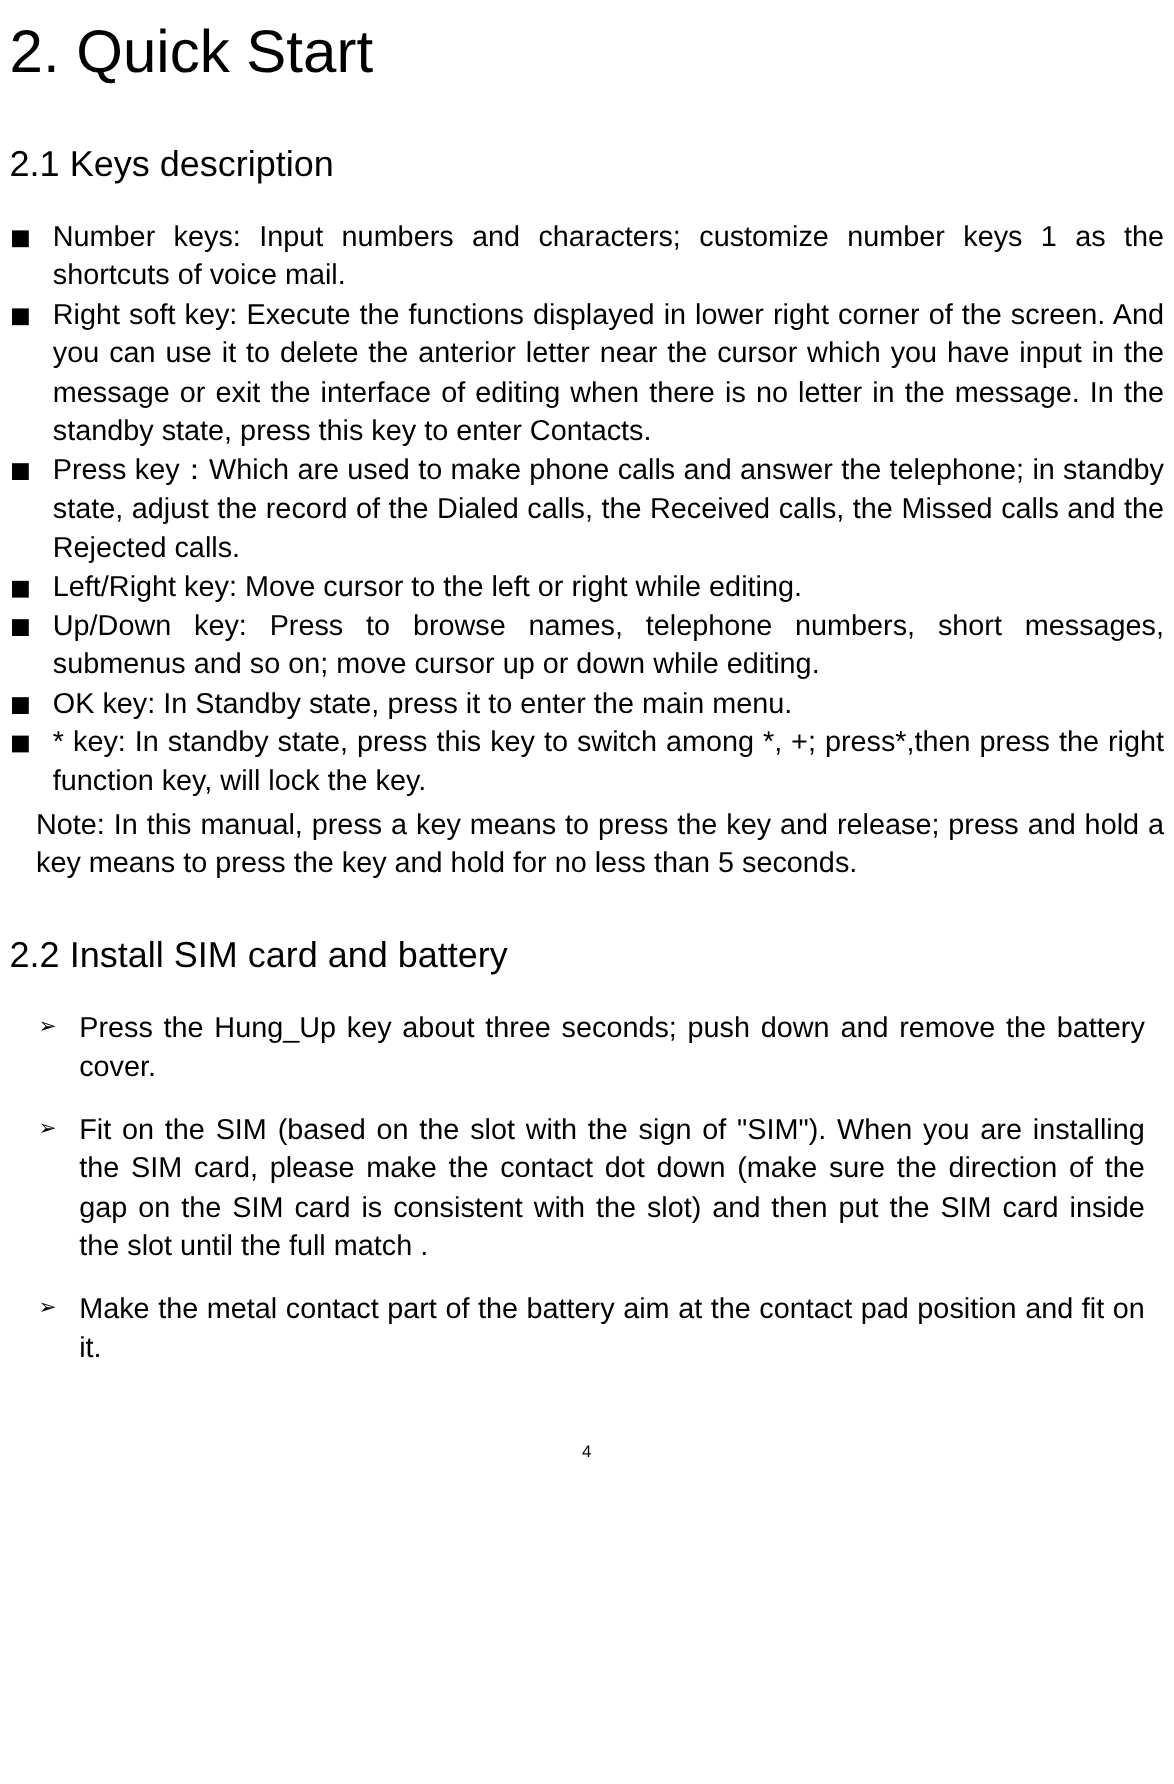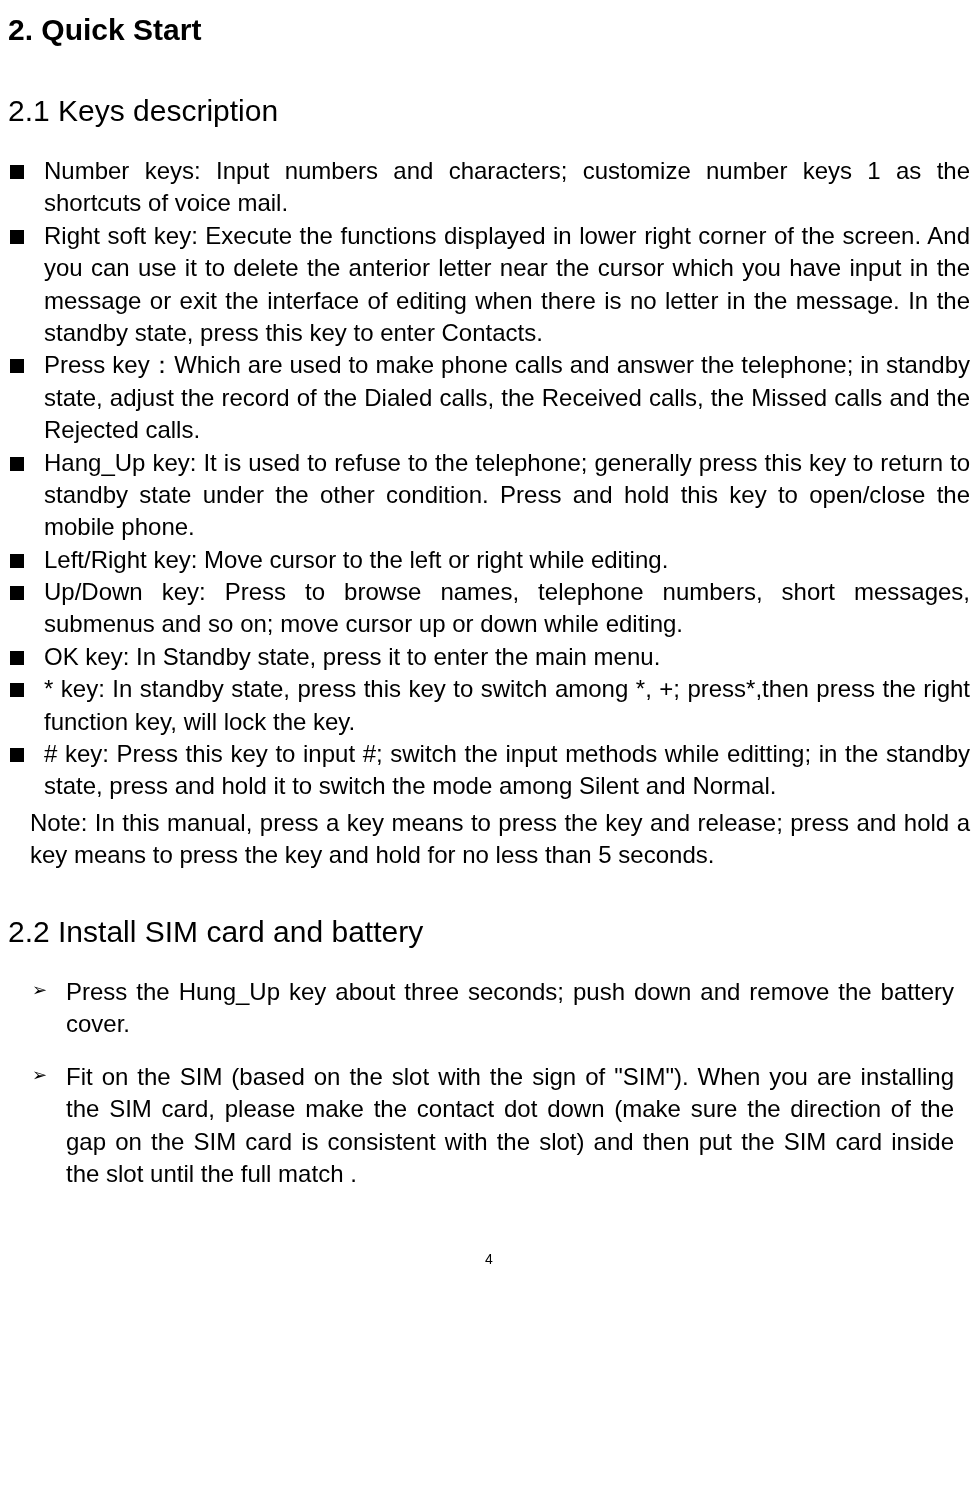--- a/index.html
+++ b/index.html
@@ -6,22 +6,22 @@
       font-family: Arial, "Helvetica Neue", Helvetica, sans-serif;
       width: 978px;
       margin: 0;
       padding: 0 8px;
       box-sizing: border-box;
       color: #000;
       font-size: 24px;
       line-height: 1.35;
     }
     .h1 {
-      font-size: 30px;
-      font-weight: bold;
+      font-size: 50px;
+      font-weight: normal;
       margin: 10px 0 30px;
     }
     .h2 {
       font-size: 30px;
       font-weight: normal;
       margin: 40px 0 24px;
     }
     .list-sq { margin: 0; padding: 0; list-style: none; }
     .list-sq li {
       position: relative;
@@ -69,30 +69,29 @@
 <body>
 
 <div class="h1">2. Quick Start</div>
 
 <div class="h2">2.1 Keys description</div>
 
 <ul class="list-sq">
   <li><span class="bold">Number keys:</span><span> Input numbers and characters; customize number keys 1 as the shortcuts of voice mail.</span></li>
   <li><span class="bold">Right soft key:</span><span> Execute the functions displayed in lower right corner of the screen. And you can use it to delete the anterior letter near the cursor which you have input in the message or exit the interface of editing when there is no letter in the message. In the standby state, press this key to enter Contacts.</span></li>
   <li><span class="bold">Press key：</span><span>Which are used to make phone calls and answer the telephone; in standby state, adjust the record of the Dialed calls, the Received calls, the Missed calls and the Rejected calls.</span></li>
-  <li><span class="bold">Hang_Up key:</span><span> It is used to refuse to the telephone; generally press this key to return to standby state under the other condition. Press and hold this key to open/close the mobile phone.</span></li>
   <li><span class="bold">Left/Right key:</span><span> Move cursor to the left or right while editing.</span></li>
   <li><span class="bold">Up/Down key:</span><span> Press to browse names, telephone numbers, short messages, submenus and so on; move cursor up or down while editing.</span></li>
   <li><span class="bold">OK key:</span><span> In Standby state, press it to enter the main menu.</span></li>
   <li><span class="bold">* key:</span><span> In standby state, press this key to switch among *, +; press*,then press the right function key, will lock the key.</span></li>
-  <li><span class="bold"># key:</span><span> Press this key to input #; switch the input methods while editting; in the standby state, press and hold it to switch the mode among Silent and Normal.</span></li>
 </ul>
 
 <div class="note bold">Note: In this manual, press a key means to press the key and release; press and hold a key means to press the key and hold for no less than 5 seconds.</div>
 
 <div class="h2">2.2 Install SIM card and battery</div>
 
 <ul class="list-ch">
   <li>Press the Hung_Up key about three seconds; push down and remove the battery cover.</li>
   <li>Fit on the SIM (based on the slot with the sign of "SIM"). When you are installing the SIM card, please make the contact dot down (make sure the direction of the gap on the SIM card is consistent with the slot) and then put the SIM card inside the slot until the full match .</li>
+  <li>Make the metal contact part of the battery aim at the contact pad position and fit on it.</li>
 </ul>
 
 <div class="page-no">4</div>
 
 </body></html>

